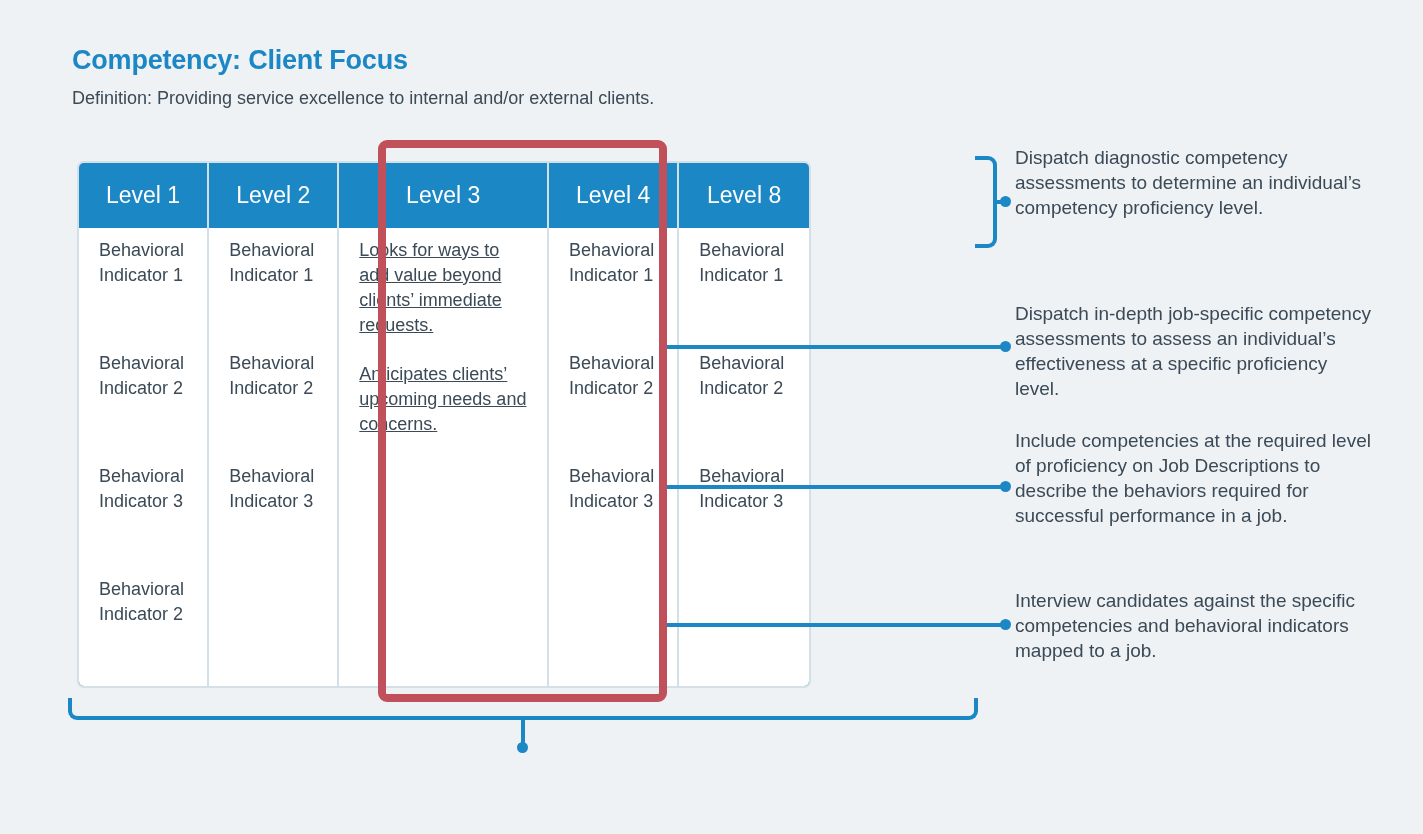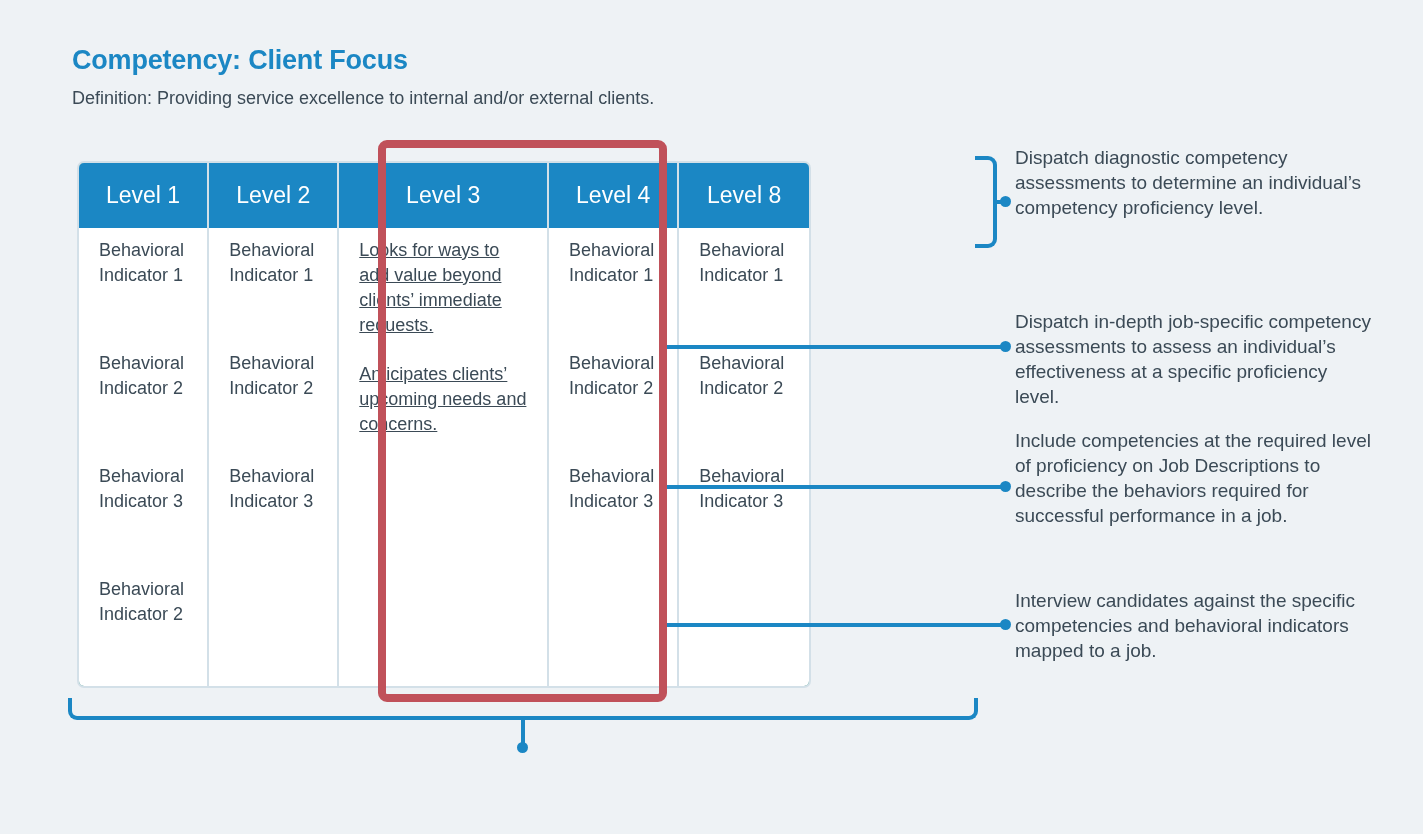--- a/index.html
+++ b/index.html
@@ -172,21 +172,21 @@
 
   
   .annot {
     position: absolute;
     font-size: 19px;
     line-height: 25px;
     color: #3b4a56;
     width: 360px;
   }
   #annot-0 { left: 1015px; top: 145px; }
-  #annot-1 { left: 1015px; top: 301px; margin-top: 8px; }
+  #annot-1 { left: 1015px; top: 301px; }
   #annot-2 { left: 1015px; top: 428px; }
   #annot-3 { left: 1015px; top: 588px; }
 
   
   #caption {
     position: absolute;
     left: 173px;
     top: 752px;
     width: 700px;
     text-align: center;

